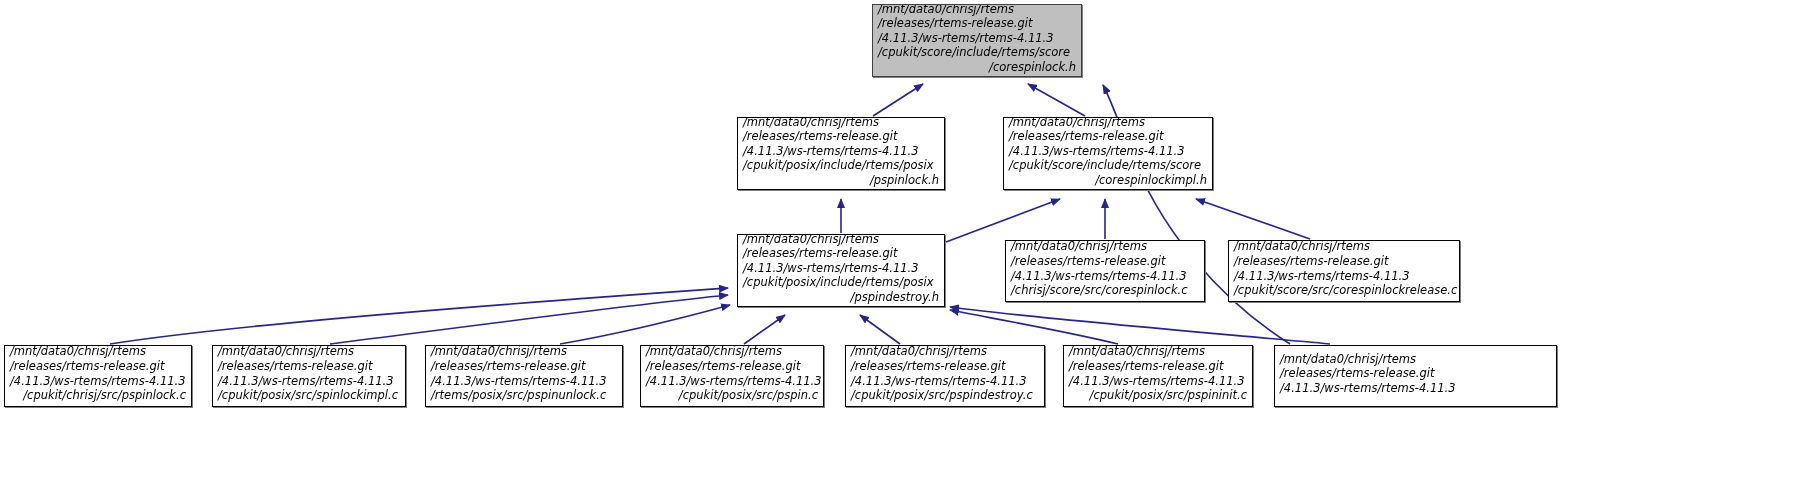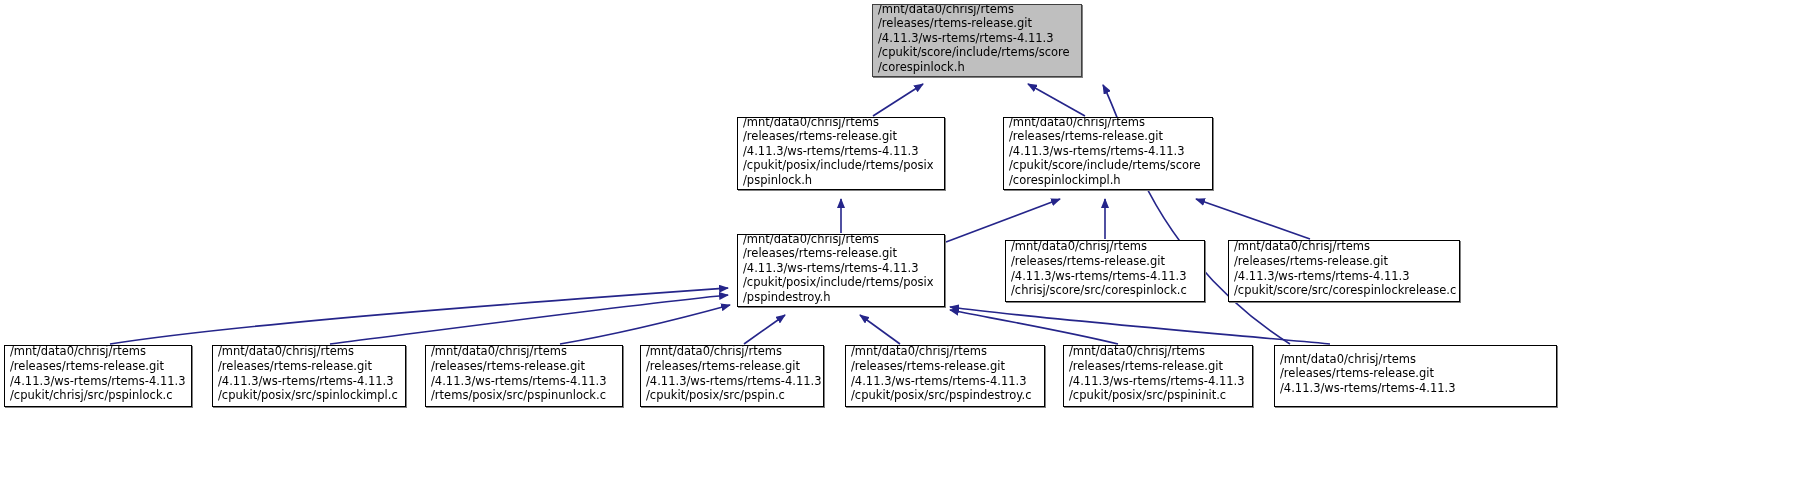--- a/index.html
+++ b/index.html
@@ -34,27 +34,28 @@
     font-size: 11.5px;
     line-height: 14.6px;
     text-align: center;
     display: flex;
     flex-direction: column;
     justify-content: center;
     align-items: stretch;
     padding: 3px 5px 8px 5px;
     overflow: hidden;
     white-space: nowrap;
+    font-style: italic;
   }
   .node .ln {
     display: block;
     text-align: left;
   }
   .node .ln.last {
-    text-align: left;
+    text-align: right;
   }
   .node.root {
     background: #bfbfbf;
     border: 1px solid #404040;
     box-shadow: 1px 1px 0 0 #7f7f7f;
   }
   .node.shadow {
     box-shadow: 1px 1px 0 0 #808080;
   }
 </style>

